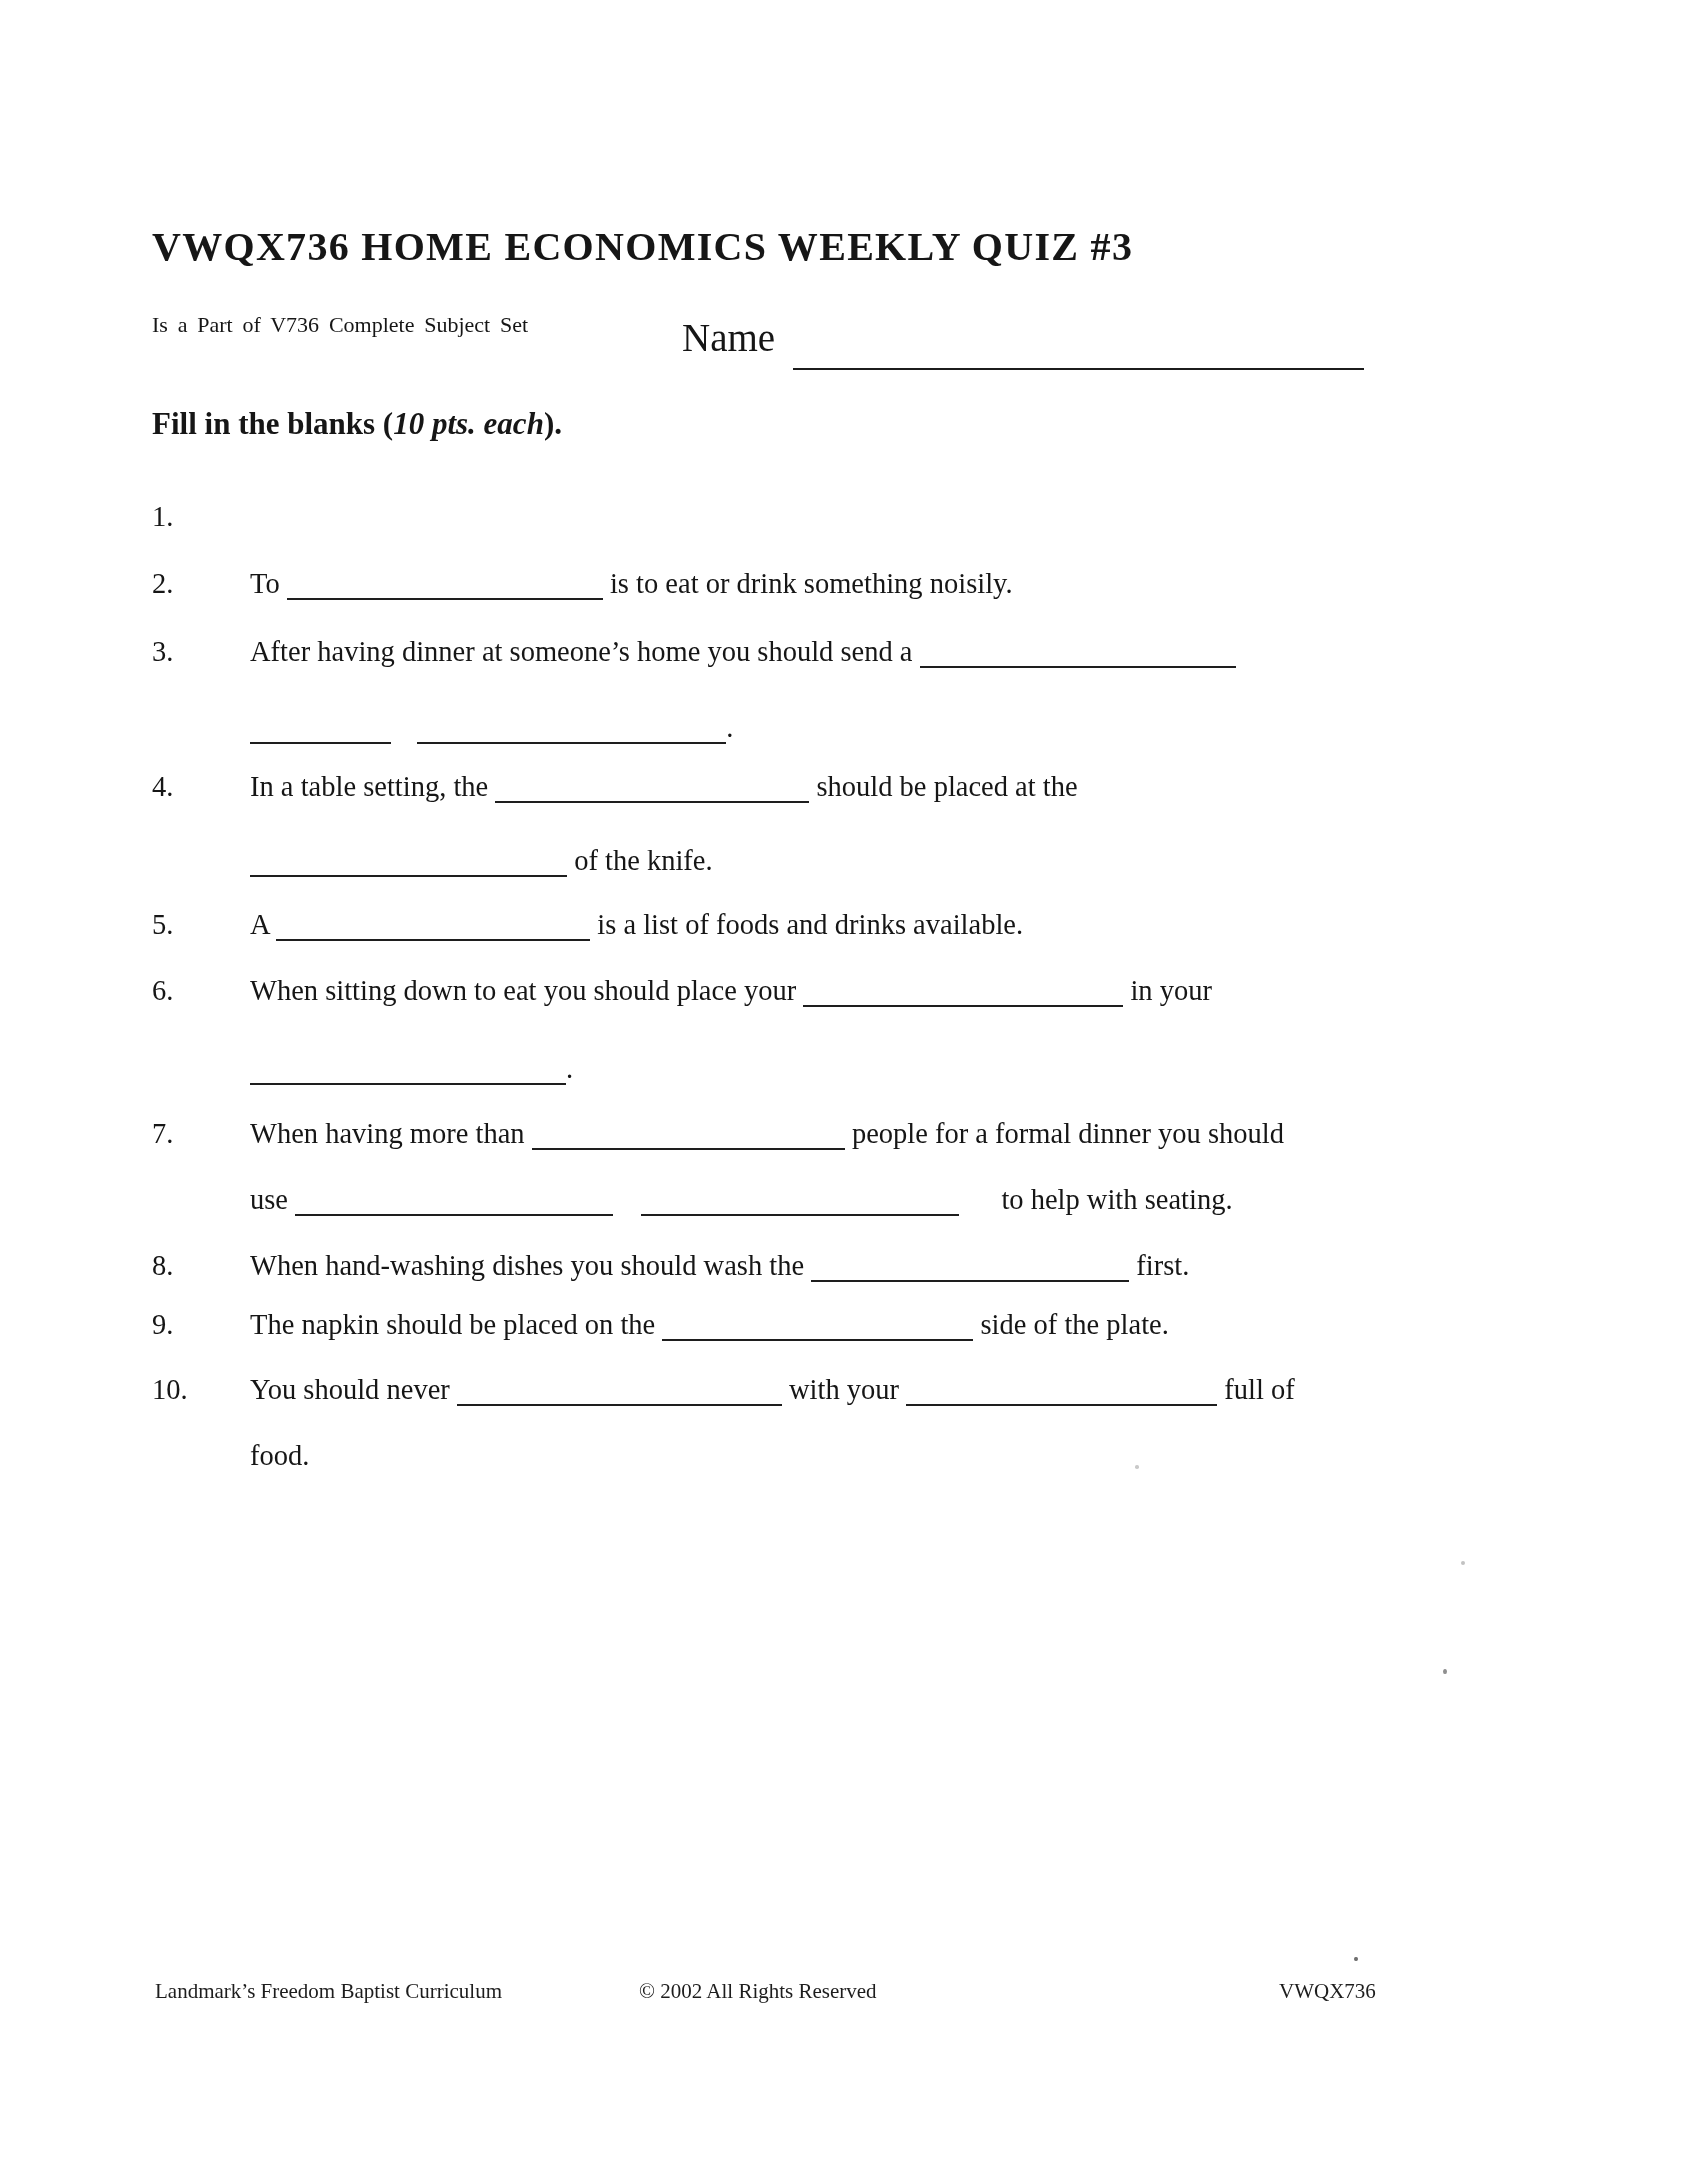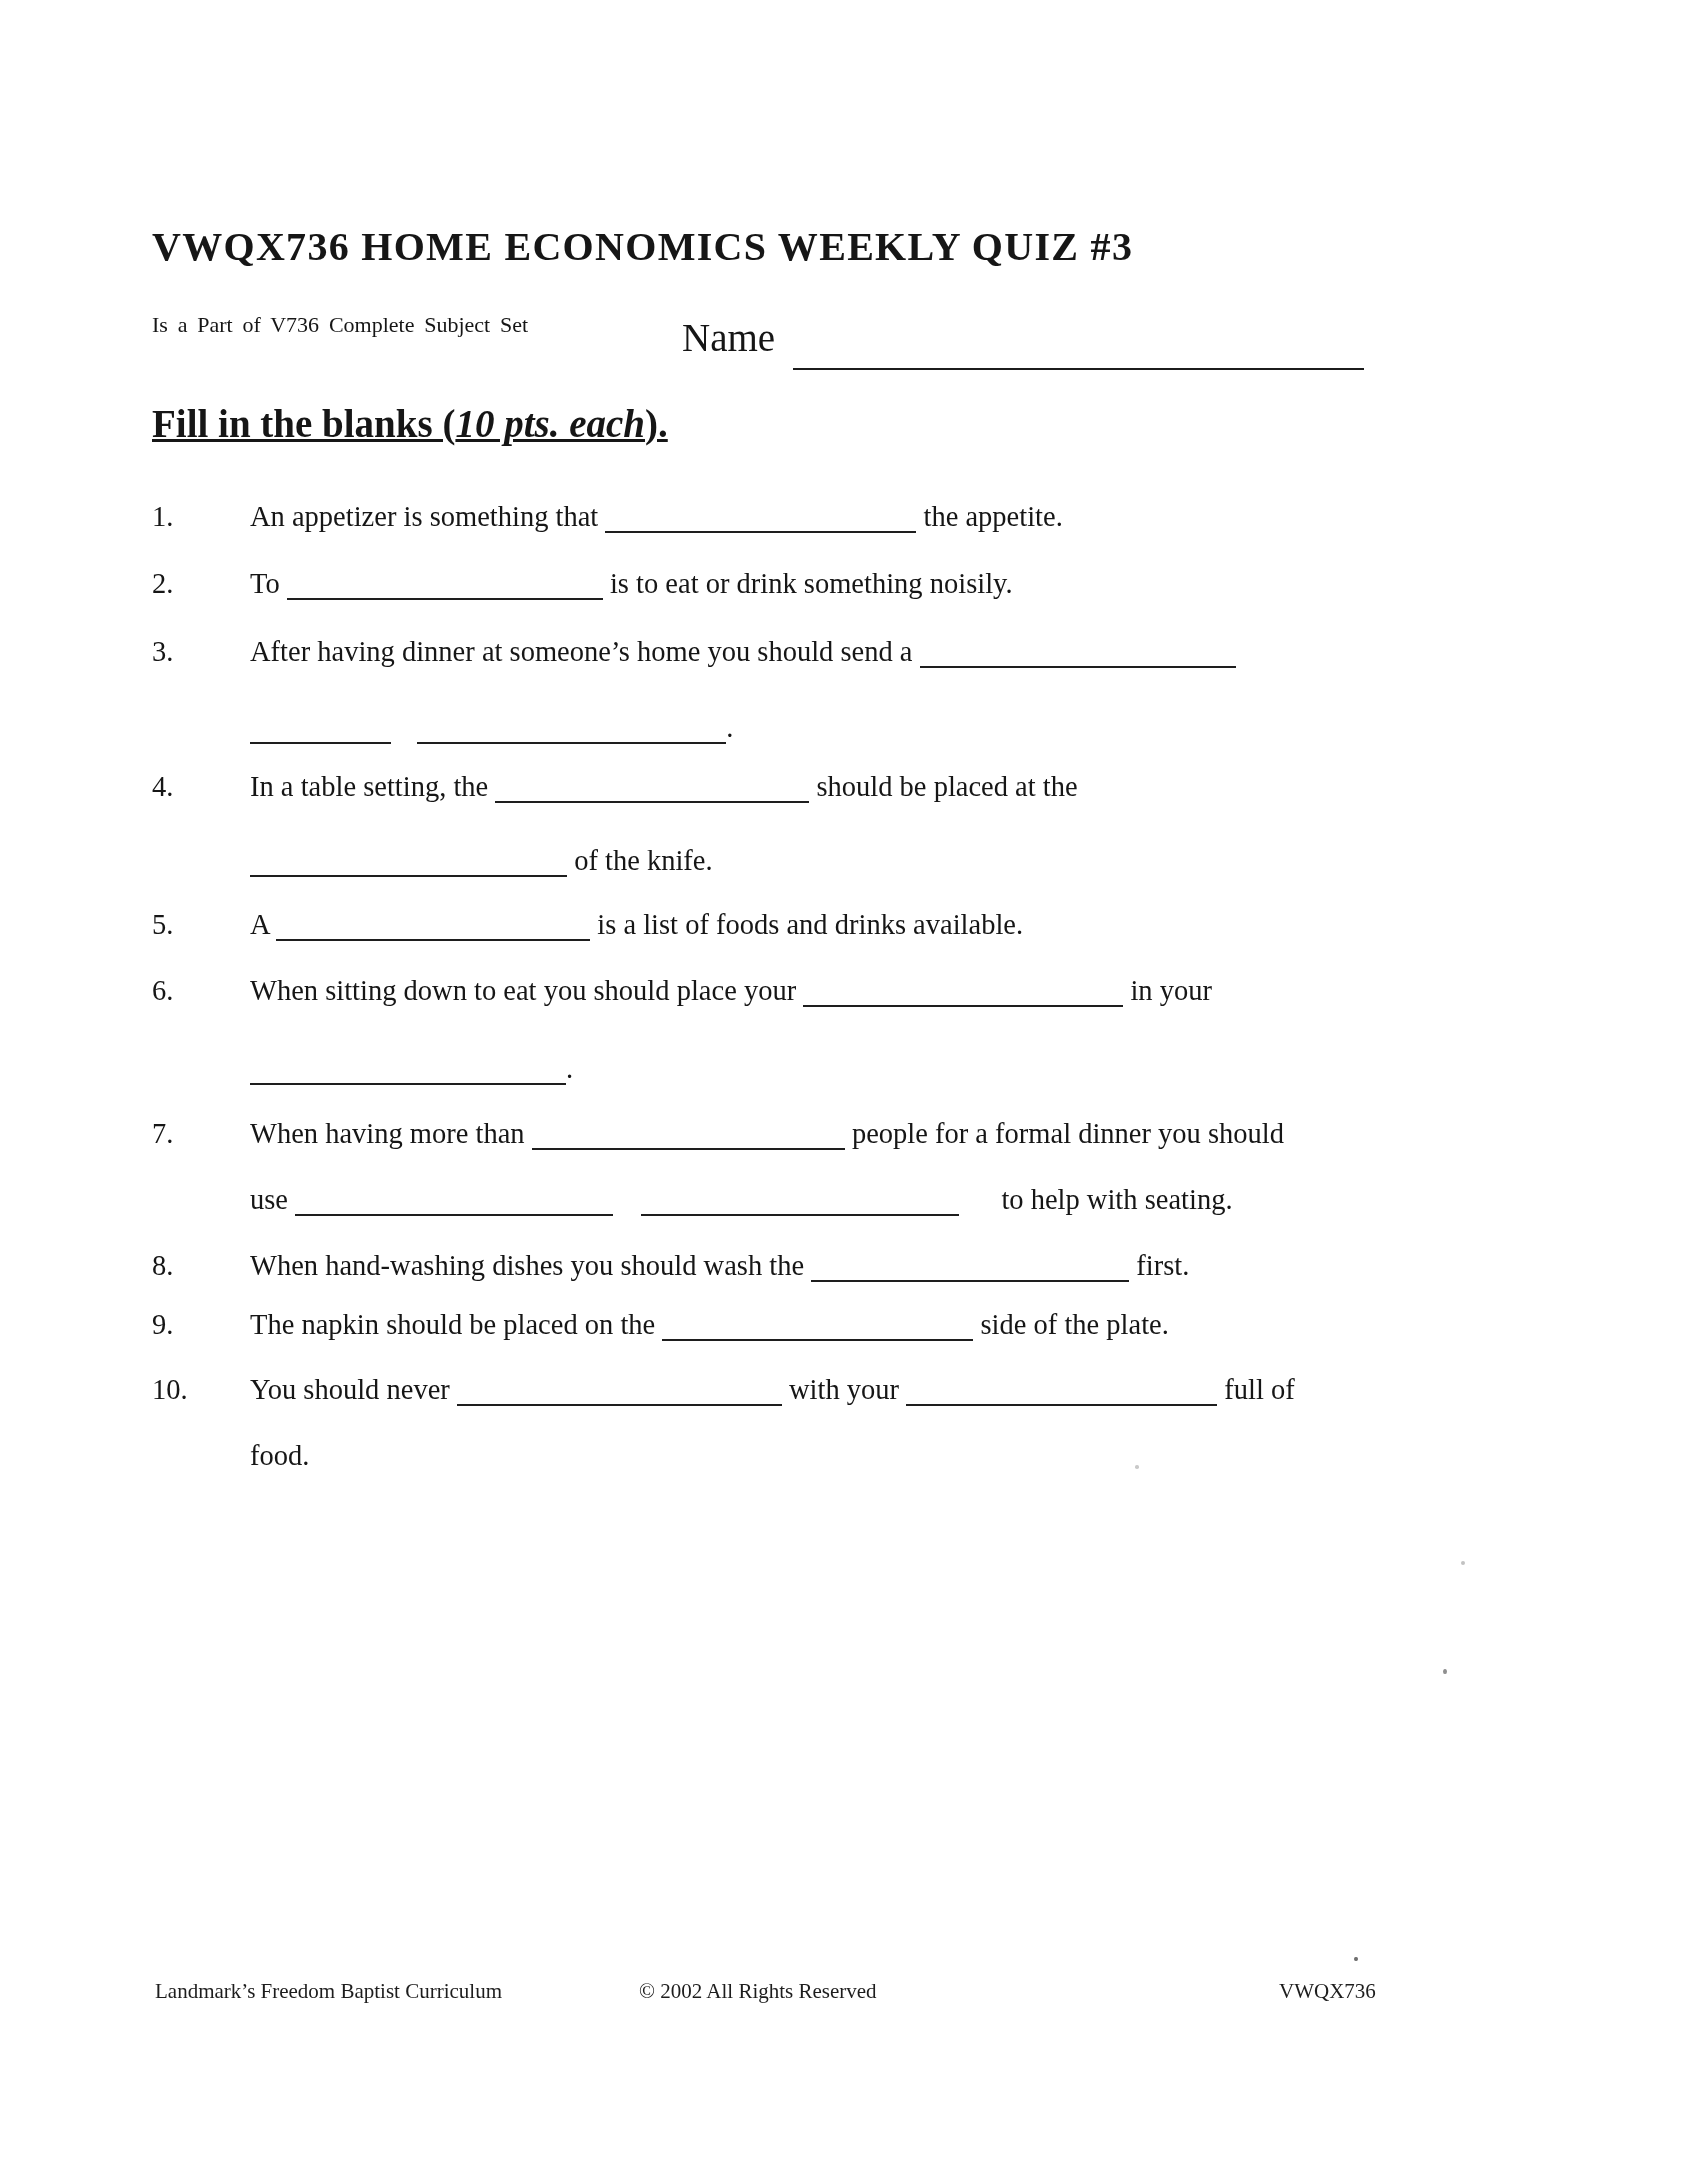--- a/index.html
+++ b/index.html
@@ -24,21 +24,21 @@
     position:absolute;left:682px;top:318px;
     font-size:39px;line-height:39px;
   }
   .name-line{
     position:absolute;left:793px;top:344px;
     width:571px;height:24px;
     border-bottom:2.6px solid #1c1c1c;
   }
   .instructions{
     position:absolute;left:152px;top:406px;
-    font-size:39px;font-weight:bold;line-height:35px;white-space:nowrap;text-decoration:underline;
+    font-size:31px;font-weight:bold;line-height:35px;white-space:nowrap;
   }
   .instructions .ital{font-style:italic;}
   .qline{
     position:absolute;left:0;width:100%;height:35px;
     font-size:28.5px;line-height:35px;
   }
   .qnum{position:absolute;left:152px;}
   .qtext{position:absolute;left:250px;white-space:nowrap;}
   .blank{
     display:inline-block;height:12px;
@@ -63,21 +63,20 @@
 
   <div class="subtitle">Is a Part of V736 Complete Subject Set</div>
 
   <div class="name-label">Name</div>
   <div class="name-line"></div>
 
   <div class="instructions"><span>Fill in the blanks (</span><span class="ital">10 pts. each</span><span>).</span></div>
 
   <div class="qline" style="top:499px">
       <span class="qnum">1.</span>
-      <span class="qtext"><span>An appetizer is something that</span> <span class="blank" style="width: 311px;"></span> <span>the appetite.</span></span>
     </div>
 
   <div class="qline" style="top:566px">
       <span class="qnum">2.</span>
       <span class="qtext"><span>To</span> <span class="blank" style="width: 316px;"></span> <span>is to eat or drink something noisily.</span></span>
     </div>
 
   <div class="qline" style="top:634px">
       <span class="qnum">3.</span>
       <span class="qtext"><span>After having dinner at someone’s home you should send a</span> <span class="blank" style="width: 316px;"></span></span>

